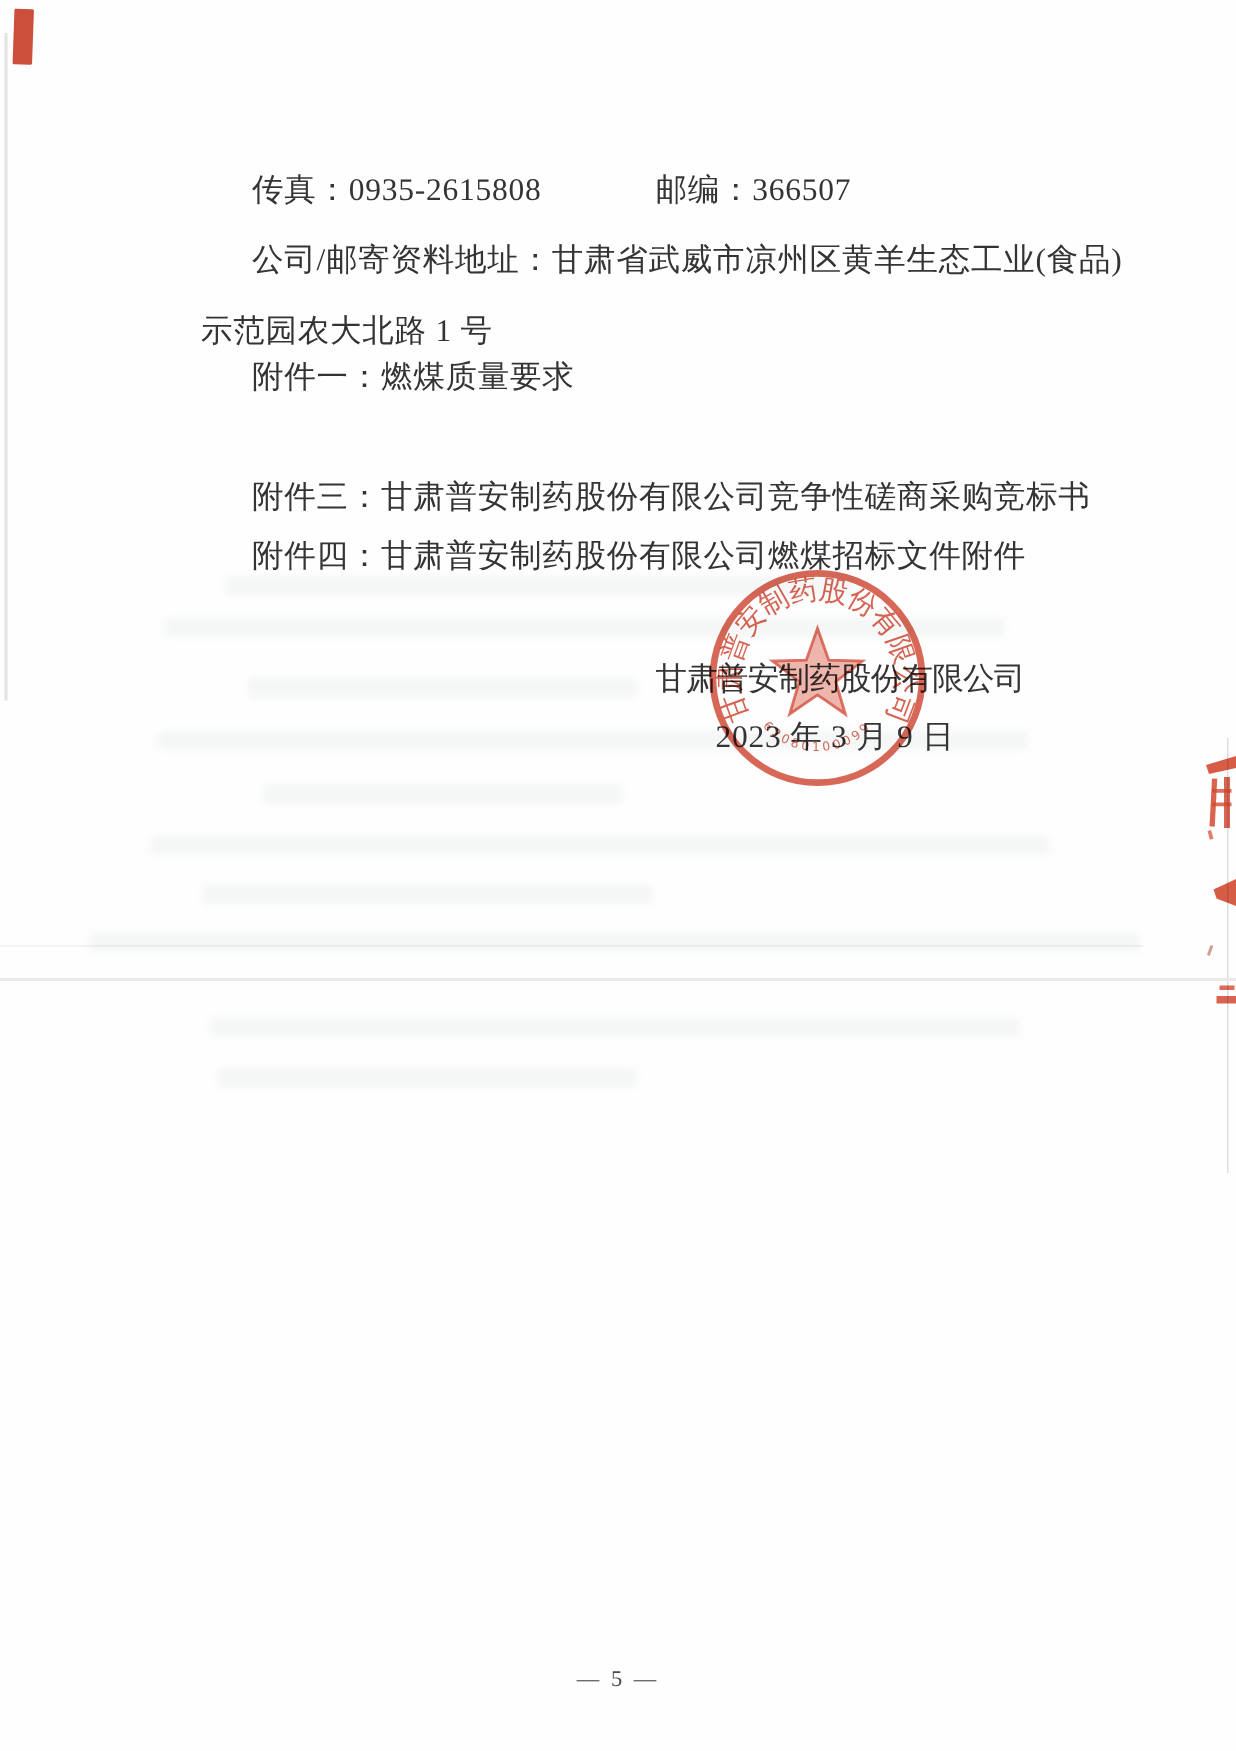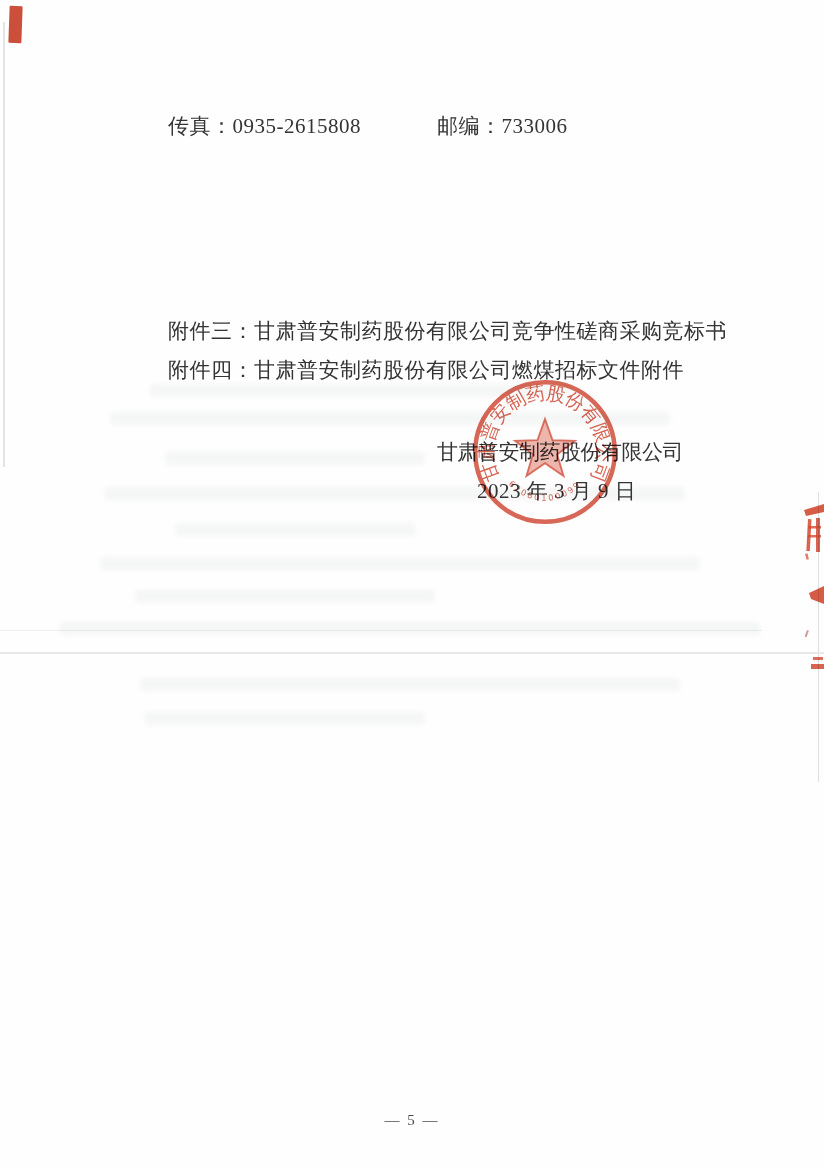--- a/index.html
+++ b/index.html
@@ -69,24 +69,27 @@
   <div class="ghost" style="left:100px;top:557px;width:600px"></div>
   <div class="ghost" style="left:135px;top:590px;width:300px"></div>
   <div class="ghost" style="left:60px;top:622px;width:700px"></div>
   <div class="ghost" style="left:140px;top:678px;width:540px"></div>
   <div class="ghost" style="left:145px;top:712px;width:280px"></div>
 
   <div class="txt" style="left:168px;top:113px">
     <span>传真：0935-2615808</span>
   </div>
   <div class="txt" style="left:437px;top:113px">
-    <span>邮编：733006</span>
+    <span>邮编：366507</span>
   </div>
 
+  <div class="txt" style="left:168px;top:160px">公司/邮寄资料地址：甘肃省武威市凉州区黄羊生态工业(食品)</div>
+  <div class="txt" style="left:134px;top:207px">示范园农大北路 1 号</div>
 
+  <div class="txt" style="left:168px;top:238px">附件一：燃煤质量要求</div>
   <div class="txt" style="left:168px;top:357px">附件四：甘肃普安制药股份有限公司燃煤招标文件附件</div>
   <div class="txt" style="left:168px;top:318px">附件三：甘肃普安制药股份有限公司竞争性磋商采购竞标书</div>
 
   <div class="txt sig" style="left:437px;top:439px">甘肃普安制药股份有限公司</div>
   <div class="txt" style="left:477px;top:478px">2023 年 3 月 9 日</div>
 
   <div class="seal">
     <svg viewBox="0 0 200 200" width="162" height="150">
       <circle cx="100" cy="100" r="93" fill="none" stroke="#cf4531" stroke-width="6" stroke-opacity="0.88"></circle>
       <polygon points="100,56 110,84.2 139.9,85 116.2,103.3 124.7,132 100,115 75.3,132 83.8,103.3 60.1,85 90,84.2" fill="#d8503a" fill-opacity="0.45" stroke="#cf4531" stroke-width="2.5" stroke-opacity="0.8"></polygon>

